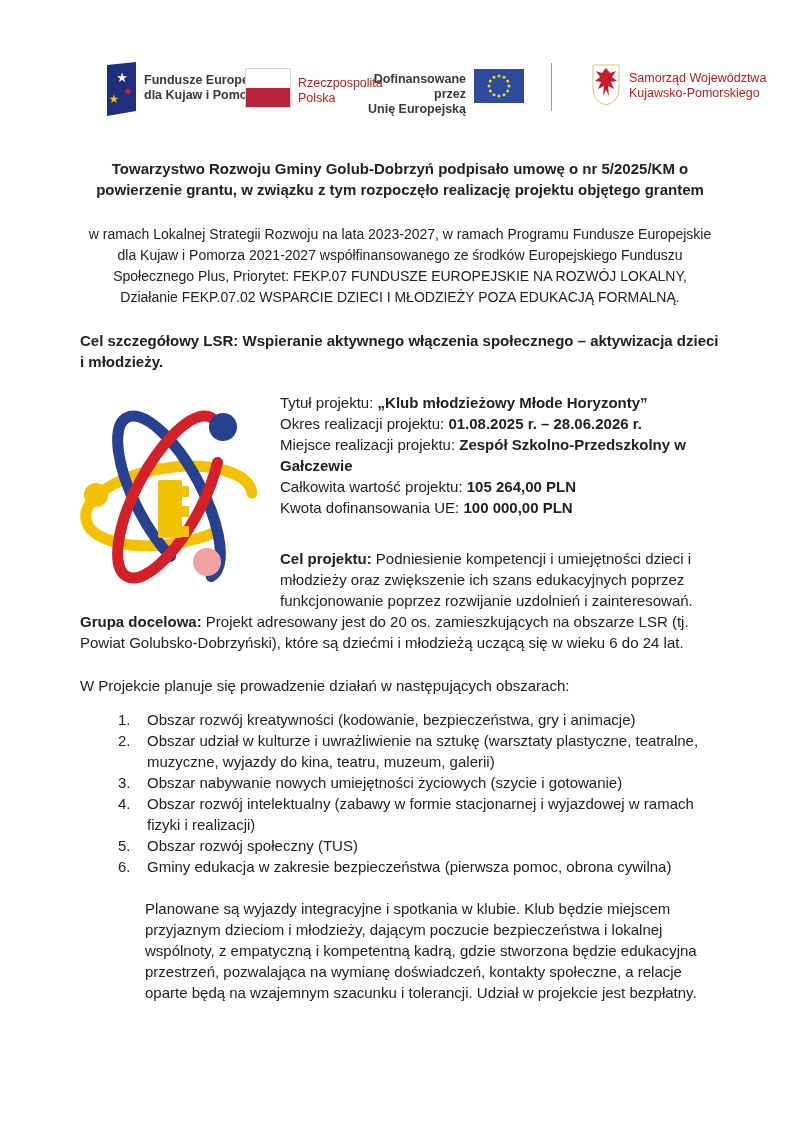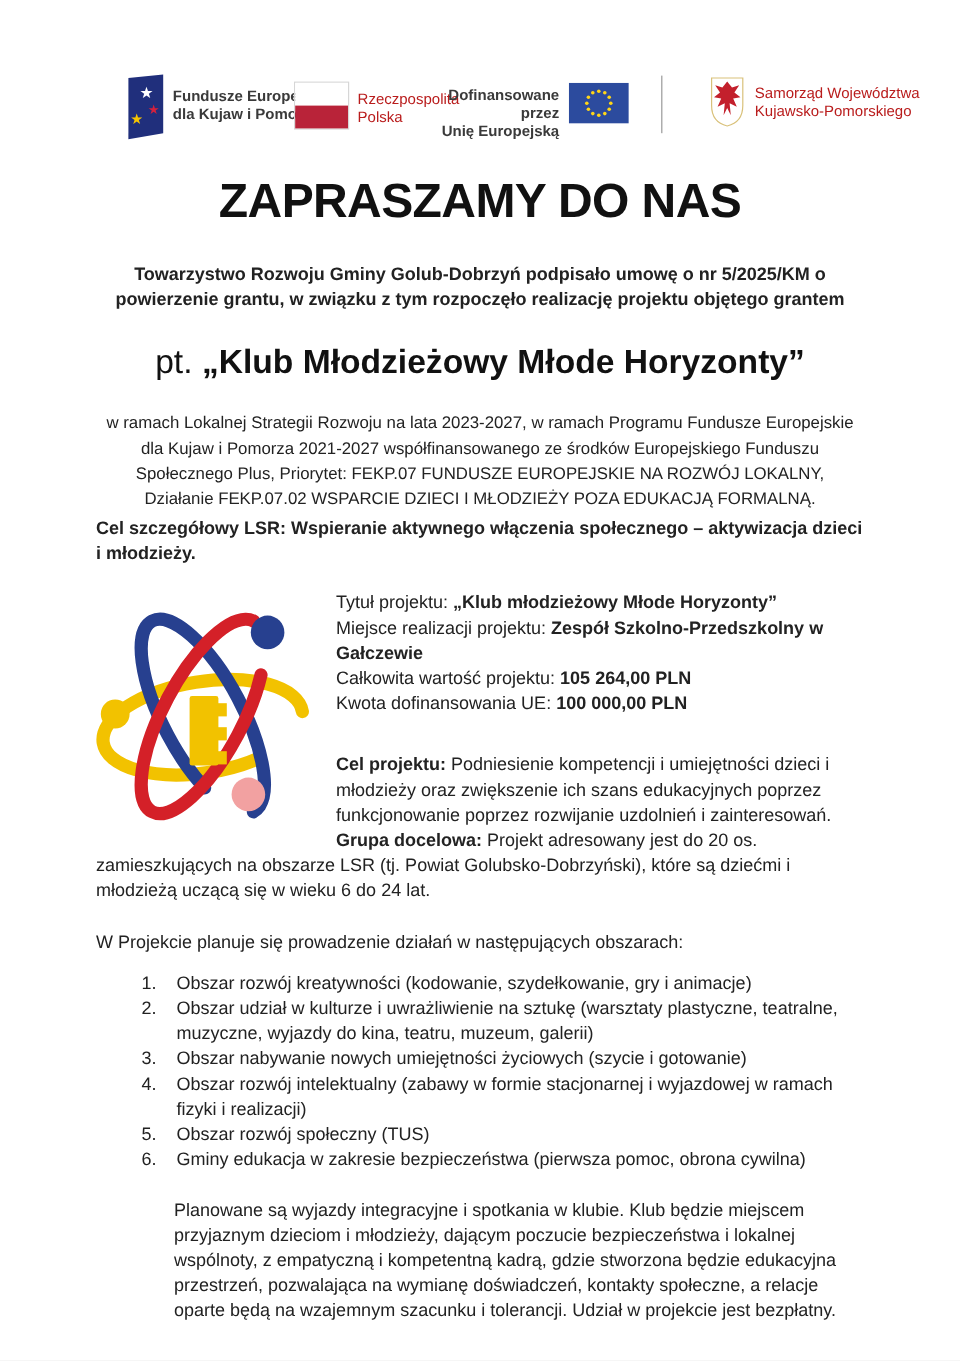--- a/index.html
+++ b/index.html
@@ -48,21 +48,21 @@
     color:#111;
   }
   .project-name .b{font-weight:700;}
   .program{
     margin:24px auto 0;
     max-width:632px;
     text-align:center;
     font-size:14px;line-height:21px;
   }
   .lsr-goal{
-    margin-top:4px;
+    margin-top:22px;
     font-size:15px;line-height:21px;
     font-weight:700;
   }
   .details-block{
     margin-top:20px;
     font-size:15px;line-height:21px;
   }
   .atom-figure{
     float:left;
     width:178px;height:196px;
@@ -155,25 +155,23 @@
     <div class="abs logo-text normal" style="left:629px;top:71px;">
       <div>Samorząd Województwa</div>
       <div>Kujawsko-Pomorskiego</div>
     </div>
   </div>
 
   <div style="height:132px;"></div>
 
   <div class="content">
 
-    <h1 class="doc-title">ZAPRASZAMY DO NAS</h1>
 
     <p class="intro">Towarzystwo Rozwoju Gminy Golub-Dobrzyń  podpisało umowę o nr 5/2025/KM o powierzenie grantu, w związku z tym rozpoczęło realizację projektu objętego grantem</p>
 
-    <p class="project-name"><span>pt. </span><span class="b">„Klub Młodzieżowy Młode Horyzonty”</span></p>
 
     <p class="program">w ramach Lokalnej Strategii Rozwoju na lata 2023-2027, w ramach Programu Fundusze Europejskie dla Kujaw i Pomorza 2021-2027 współfinansowanego ze środków Europejskiego Funduszu Społecznego Plus, Priorytet: FEKP.07 FUNDUSZE EUROPEJSKIE NA ROZWÓJ LOKALNY, Działanie FEKP.07.02 WSPARCIE DZIECI I MŁODZIEŻY POZA EDUKACJĄ FORMALNĄ.</p>
 
     <p class="lsr-goal">Cel  szczegółowy LSR: Wspieranie aktywnego włączenia społecznego – aktywizacja dzieci i młodzieży.</p>
 
     <div class="details-block">
 
       <div class="atom-figure">
         <svg width="178" height="196" viewBox="0 0 178 196">
           <g fill="none" stroke-linecap="round">
@@ -187,36 +185,37 @@
           <g fill="#f2c200">
             <rect x="78" y="86" width="24" height="58" rx="2"></rect>
             <rect x="101" y="92" width="8" height="11"></rect>
             <rect x="101" y="112" width="8" height="11"></rect>
             <rect x="101" y="132" width="8" height="11"></rect>
           </g>
         </svg>
       </div>
 
       <p class="detail-line"><span class="lbl">Tytuł projektu: </span><span class="val">„Klub młodzieżowy Młode Horyzonty”</span></p>
+      <p class="detail-line"><span class="lbl">Okres realizacji projektu: </span><span class="val">01.08.2025 r. – 28.06.2026 r.</span></p>
       <p class="detail-line"><span class="lbl">Miejsce realizacji projektu: </span><span class="val">Zespół Szkolno-Przedszkolny w Gałczewie</span></p>
       <p class="detail-line"><span class="lbl">Całkowita wartość projektu: </span><span class="val">105 264,00 PLN</span></p>
       <p class="detail-line"><span class="lbl">Kwota dofinansowania UE: </span><span class="val">100 000,00 PLN</span></p>
 
       <div class="spacer-line"></div>
 
       <p><span class="lead-label">Cel projektu:</span><span> Podniesienie kompetencji i umiejętności dzieci i młodzieży oraz zwiększenie ich szans edukacyjnych poprzez funkcjonowanie poprzez rozwijanie uzdolnień i zainteresowań.</span></p>
       <p><span class="lead-label">Grupa docelowa:</span><span> Projekt adresowany jest do 20 os. zamieszkujących na obszarze LSR (tj. Powiat Golubsko-Dobrzyński), które są dziećmi i młodzieżą uczącą się w wieku 6 do 24 lat.</span></p>
     </div>
 
     <p class="areas-heading">W Projekcie planuje się prowadzenie działań w następujących obszarach:</p>
 
     <div class="areas-list">
       <div class="li">
           <span class="num">1.</span>
-          <span class="txt">Obszar rozwój kreatywności (kodowanie, szydełkowanie, gry i animacje)</span>
+          <span class="txt">Obszar rozwój kreatywności (kodowanie, bezpieczeństwa, gry i animacje)</span>
         </div>
       <div class="li">
           <span class="num">2.</span>
           <span class="txt">Obszar udział w kulturze i uwrażliwienie na sztukę (warsztaty plastyczne, teatralne, muzyczne, wyjazdy do kina, teatru, muzeum, galerii)</span>
         </div>
       <div class="li">
           <span class="num">3.</span>
           <span class="txt">Obszar nabywanie nowych umiejętności życiowych (szycie i  gotowanie)</span>
         </div>
       <div class="li">

